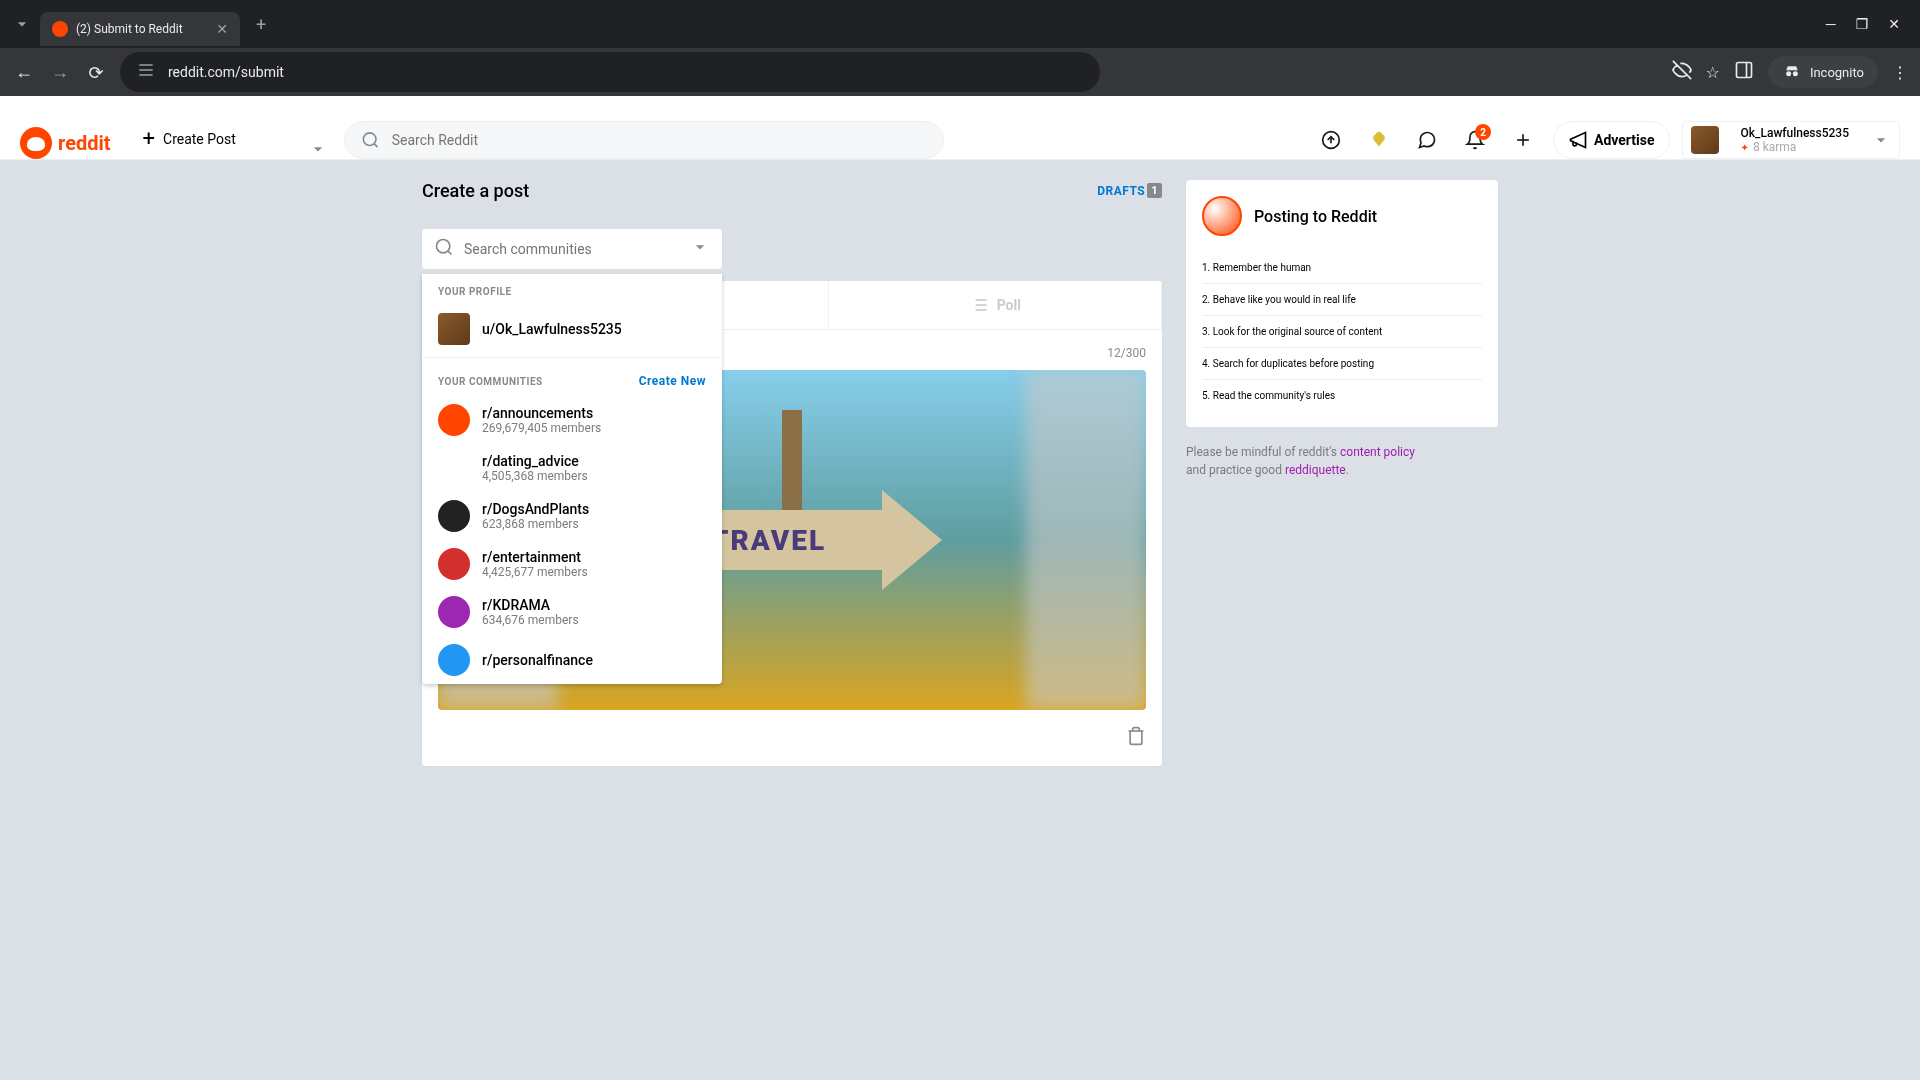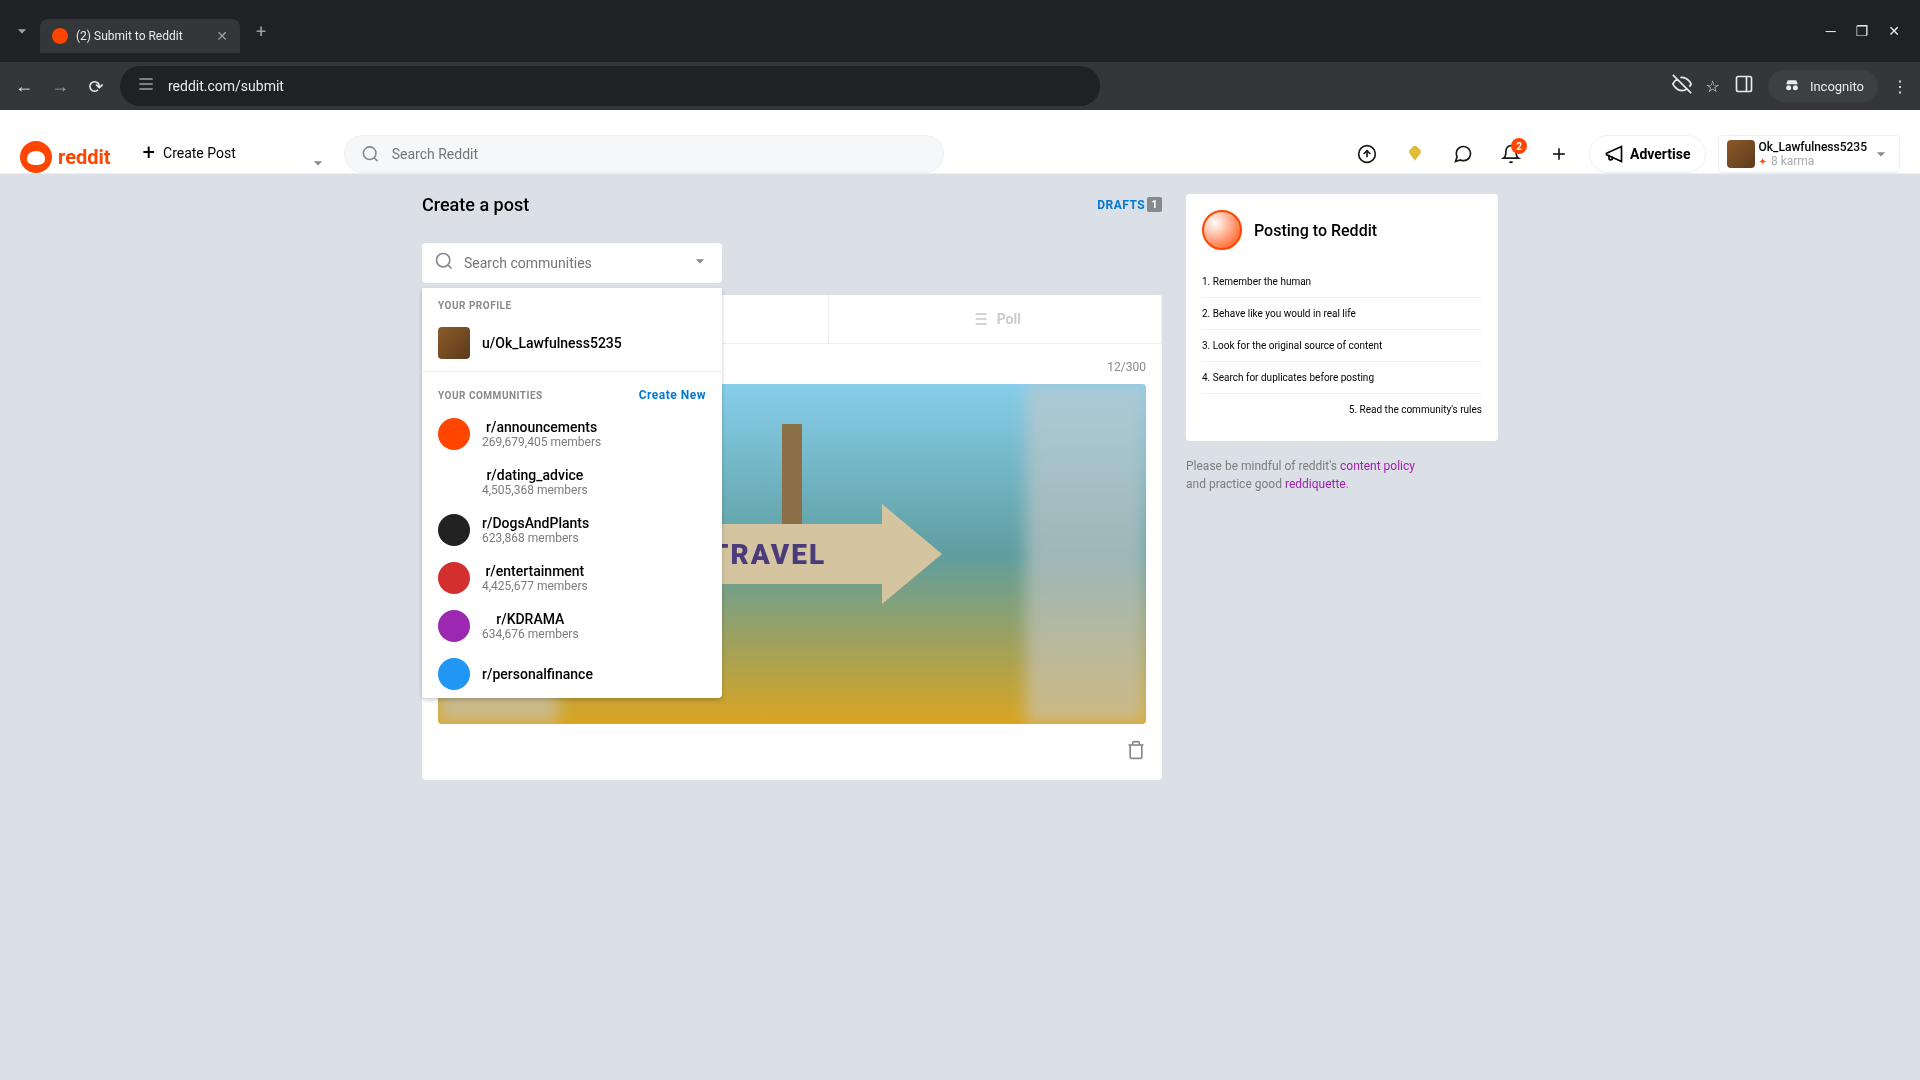--- a/index.html
+++ b/index.html
@@ -1,19 +1,19 @@
 <!DOCTYPE html>
 <html><head>
 <meta charset="utf-8">
 <style>
 * { margin: 0; padding: 0; box-sizing: border-box; font-family: -apple-system, BlinkMacSystemFont, "Segoe UI", Roboto, Arial, sans-serif; }
 body { background: #dae0e6; overflow: hidden; }
 
 
-.browser-chrome { background: #202124; height: 62px; display: flex; align-items: center; padding: 0 8px; }
+.browser-chrome { background: #202124; height: 48px; display: flex; align-items: center; padding: 0 8px; }
 .tab-area { display: flex; align-items: center; gap: 4px; flex: 1; }
 .tab-dropdown { width: 28px; height: 28px; display: flex; align-items: center; justify-content: center; color: #9aa0a6; cursor: pointer; }
 .browser-tab { background: #35363a; border-radius: 8px 8px 0 0; padding: 8px 12px; display: flex; align-items: center; gap: 8px; color: #e8eaed; font-size: 12px; min-width: 200px; height: 34px; margin-top: 10px;}
 .tab-favicon { width: 16px; height: 16px; border-radius: 50%; background: #ff4500; }
 .tab-close { margin-left: auto; color: #9aa0a6; cursor: pointer; font-size: 14px; }
 .new-tab { color: #9aa0a6; font-size: 18px; padding: 0 12px; cursor: pointer; }
 .window-controls { display: flex; gap: 20px; color: #e8eaed; padding: 0 12px; }
 .window-controls span { cursor: pointer; font-size: 14px; }
 
 .browser-toolbar { background: #35363a; height: 48px; display: flex; align-items: center; padding: 0 12px; gap: 12px; }
@@ -33,21 +33,21 @@
 .reddit-logo-text { color: #ff4500; font-weight: 700; font-size: 20px; }
 .create-post-btn { display: flex; align-items: center; gap: 8px; padding: 8px 16px; font-size: 14px; cursor: pointer; }
 .create-post-btn .plus { font-size: 22px; }
 .community-dd { width: 60px; display: flex; justify-content: flex-end; color: #878a8c; cursor: pointer; }
 .search-bar { flex: 1; max-width: 600px; background: #f6f7f8; border: 1px solid #edeff1; border-radius: 20px; padding: 8px 16px; display: flex; align-items: center; gap: 12px; color: #878a8c; }
 .search-bar input { border: none; background: transparent; outline: none; font-size: 14px; width: 100%; }
 .header-actions { display: flex; align-items: center; gap: 12px; margin-left: auto; }
 .header-icon { width: 36px; height: 36px; display: flex; align-items: center; justify-content: center; cursor: pointer; position: relative; color: #1a1a1b; border-radius: 4px; }
 .notif-badge { position: absolute; top: 2px; right: 2px; background: #ff4500; color: white; border-radius: 50%; width: 16px; height: 16px; font-size: 10px; display: flex; align-items: center; justify-content: center; font-weight: 700; }
 .advertise-btn { display: flex; align-items: center; gap: 6px; padding: 8px 14px; border: 1px solid #edeff1; border-radius: 20px; font-size: 14px; font-weight: 700; cursor: pointer; }
-.user-menu { display: flex; align-items: center; gap: 4px; padding: 4px 8px; border: 1px solid #edeff1; border-radius: 4px; cursor: pointer; }
+.user-menu { display: flex; align-items: center; gap: 22px; padding: 4px 8px; border: 1px solid #edeff1; border-radius: 4px; cursor: pointer; }
 .user-avatar { width: 28px; height: 28px; border-radius: 4px; background: linear-gradient(135deg, #8b5a2b, #5d3a1a); }
 .user-info { display: flex; flex-direction: column; font-size: 12px; }
 .user-name { font-weight: 500; }
 .user-karma { color: #a8aaab; display: flex; align-items: center; gap: 4px; }
 .karma-icon { color: #ff4500; font-size: 10px; }
 
 
 .main { display: flex; justify-content: center; padding: 20px; gap: 24px; height: calc(100vh - 148px); overflow-y: auto; }
 .left-col { width: 740px; }
 .right-col { width: 312px; }
@@ -62,21 +62,21 @@
 .community-selector .search-ic { color: #878a8c; }
 .community-selector .chev { color: #878a8c; cursor: pointer; }
 
 
 .community-dropdown { position: absolute; top: 45px; left: 0; width: 300px; background: #fff; border-radius: 0 0 4px 4px; box-shadow: 0 2px 4px rgba(0,0,0,0.2); max-height: 420px; overflow-y: auto; z-index: 100; }
 .dd-section-header { padding: 12px 16px 8px; font-size: 10px; font-weight: 700; color: #878a8c; letter-spacing: 0.5px; display: flex; justify-content: space-between; align-items: center; }
 .dd-create-new { color: #0079d3; font-size: 12px; font-weight: 700; cursor: pointer; }
 .dd-item { display: flex; align-items: center; gap: 12px; padding: 8px 16px; cursor: pointer; }
 .dd-avatar { width: 32px; height: 32px; border-radius: 50%; flex-shrink: 0; }
 .dd-info { display: flex; flex-direction: column; }
-.dd-name { font-size: 14px; font-weight: 500; text-align: center; }
+.dd-name { font-size: 14px; font-weight: 500; }
 .dd-members { font-size: 12px; color: #7c7c7c; }
 .dd-divider { border-top: 1px solid #edeff1; margin: 4px 0; }
 
 .post-card { background: #fff; border-radius: 4px; }
 .post-tabs { display: flex; border-bottom: 1px solid #edeff1; }
 .post-tab { flex: 1; padding: 14px; display: flex; align-items: center; justify-content: center; gap: 8px; font-size: 14px; font-weight: 700; color: #878a8c; cursor: pointer; border-right: 1px solid #edeff1; }
 .post-tab.active { color: #0079d3; border-bottom: 2px solid #0079d3; }
 .post-tab.disabled { color: #ccc; cursor: not-allowed; }
 .post-body { padding: 16px; }
 .title-row { display: flex; justify-content: flex-end; padding-bottom: 10px; color: #878a8c; font-size: 12px; }
@@ -89,21 +89,21 @@
 .sign-post { width: 20px; height: 100px; background: #8b6f47; position: absolute; left: 140px; top: -80px; }
 .trash-row { display: flex; justify-content: flex-end; padding-top: 16px; color: #878a8c; }
 .trash-icon { cursor: pointer; font-size: 18px; }
 
 
 .sidebar-card { background: #fff; border-radius: 4px; padding: 16px; margin-bottom: 16px; }
 .sidebar-title { display: flex; align-items: center; gap: 12px; font-size: 16px; font-weight: 500; margin-bottom: 16px; }
 .snoo-icon { width: 40px; height: 40px; border-radius: 50%; background: radial-gradient(circle at 30% 30%, #fff, #ff4500); border: 2px solid #ff4500; }
 .rules-list { list-style: none; }
 .rules-list li { padding: 10px 0; border-bottom: 1px solid #edeff1; font-size: 10px; }
-.rules-list li:last-child { border-bottom: none; text-align: right; }
+.rules-list li:last-child { border-bottom: none; }
 .footer-text { font-size: 12px; color: #7c7c7c; line-height: 1.5; }
 .footer-text a { color: #a21caf; text-decoration: none; }
 
 svg { width: 20px; height: 20px; }
 </style>
 </head>
 <body>
 
 <div class="browser-chrome">
   <div class="tab-area">

